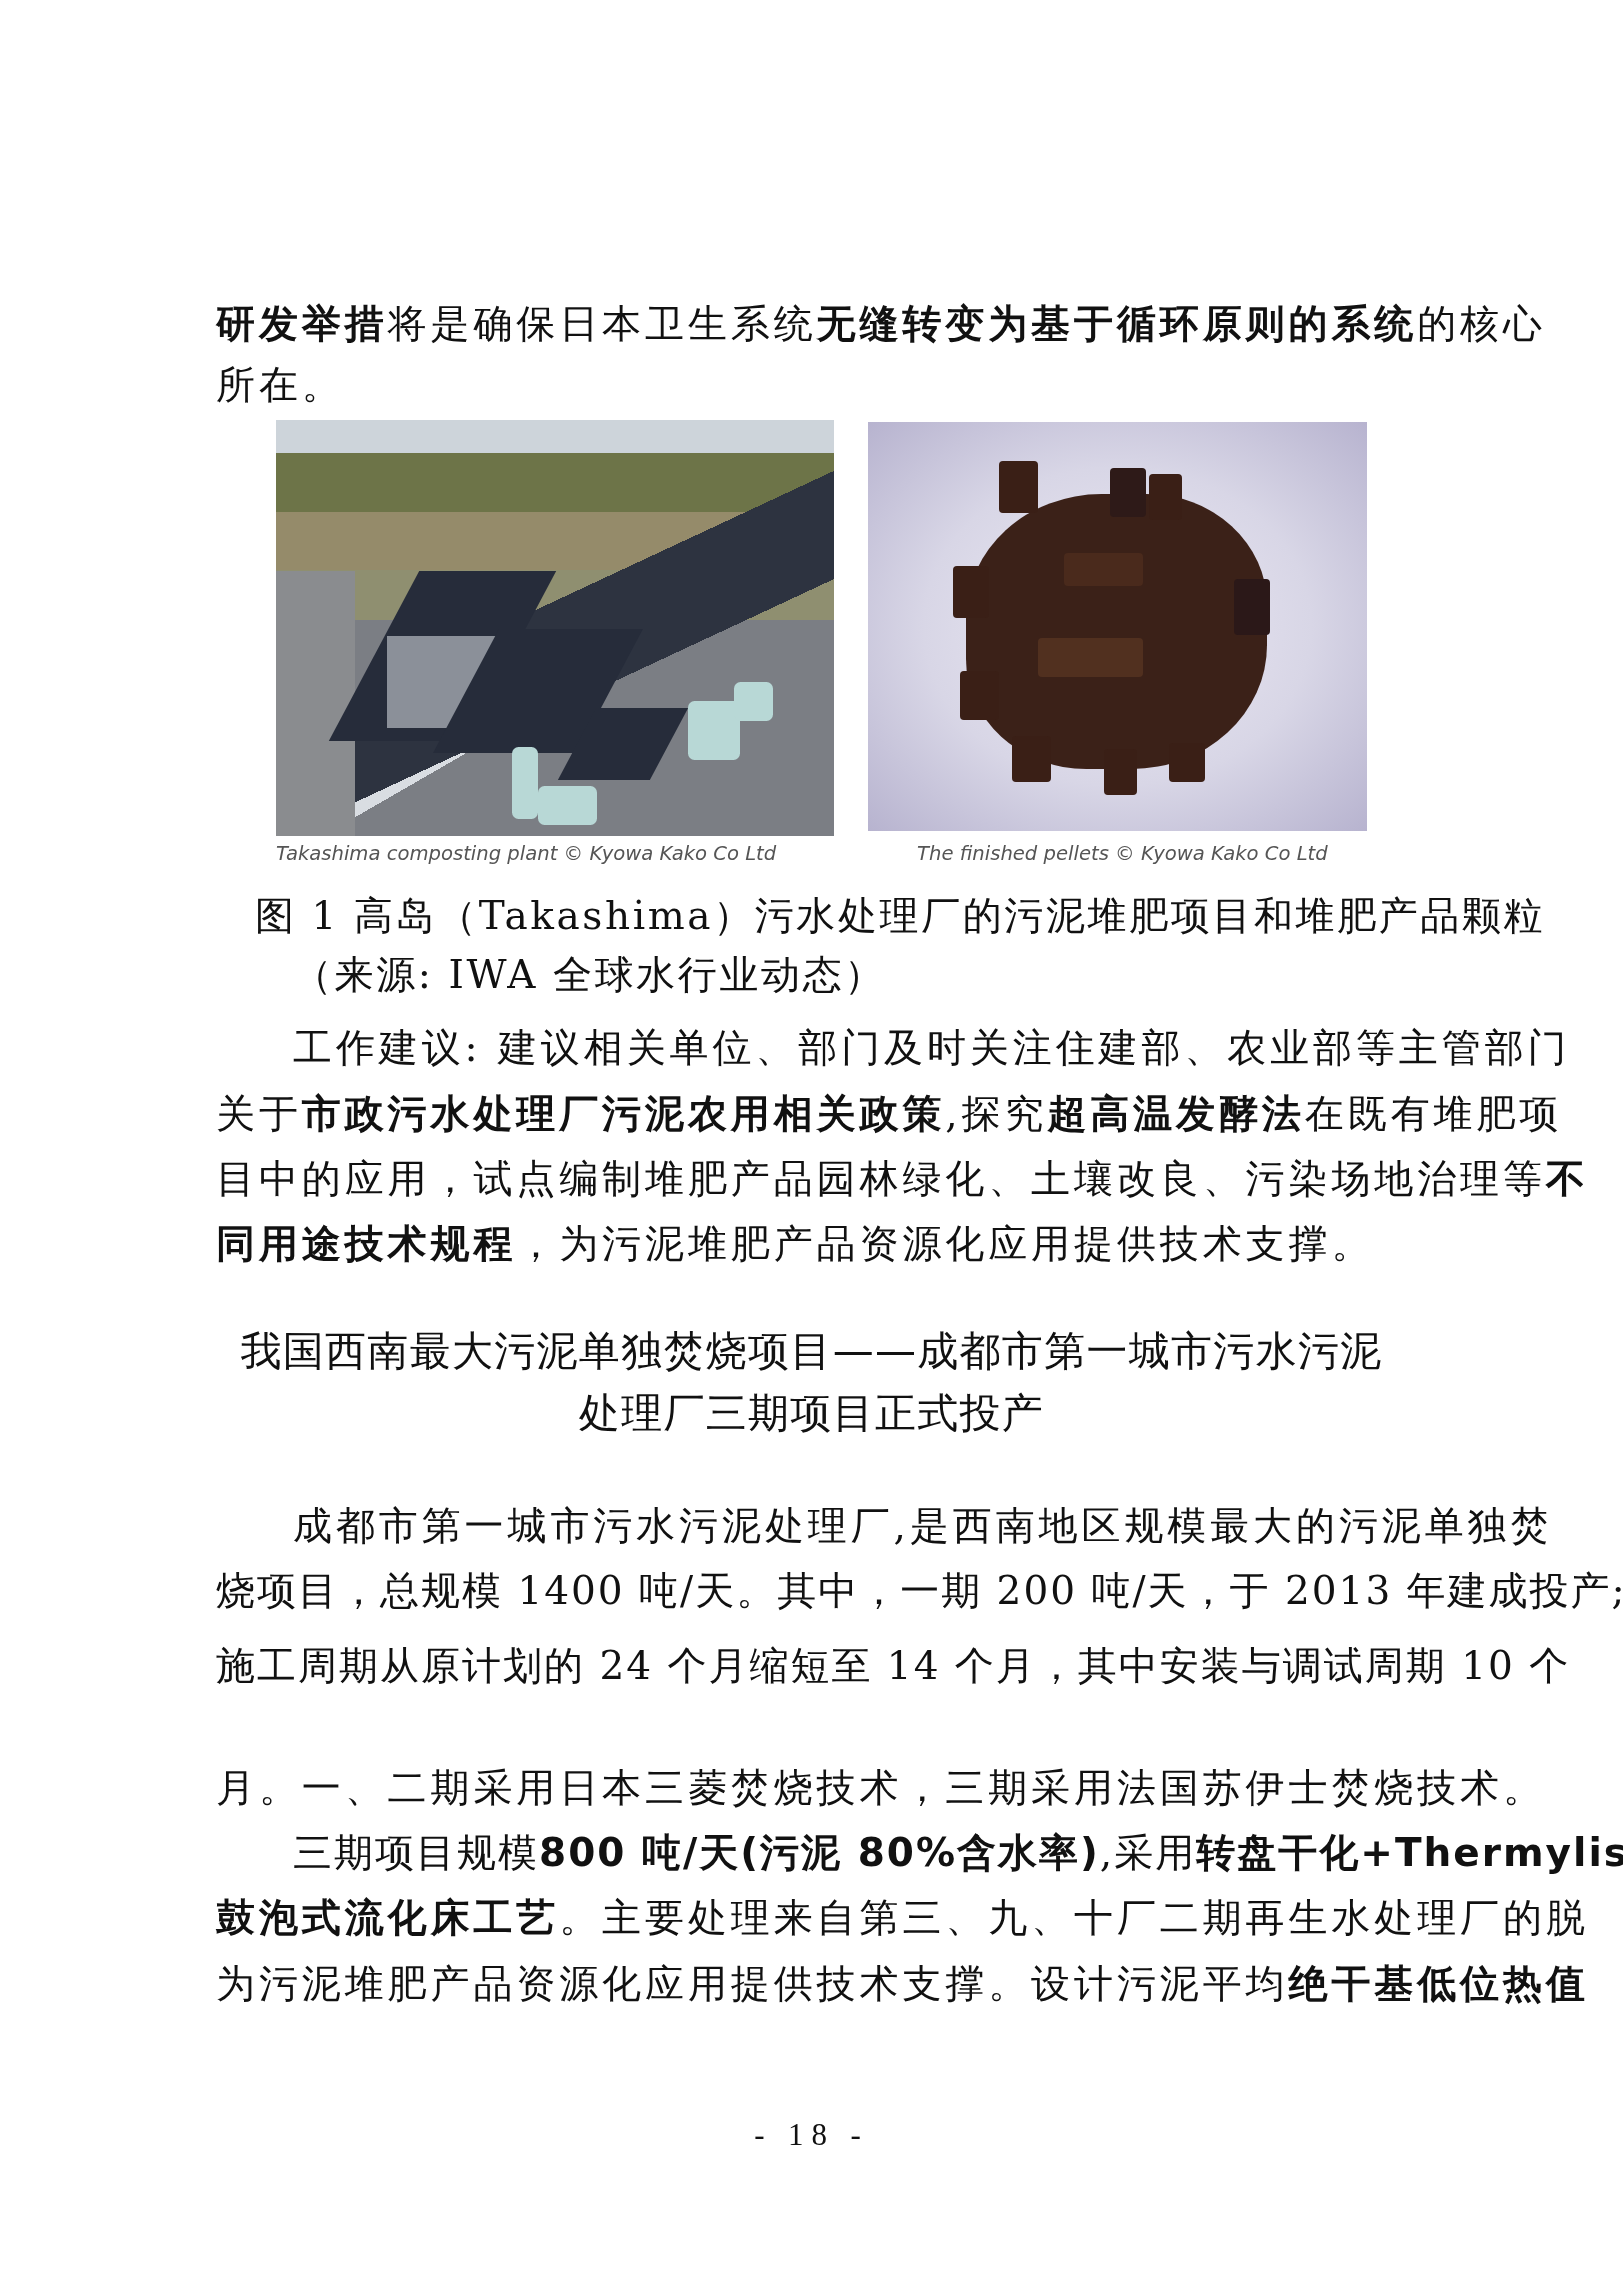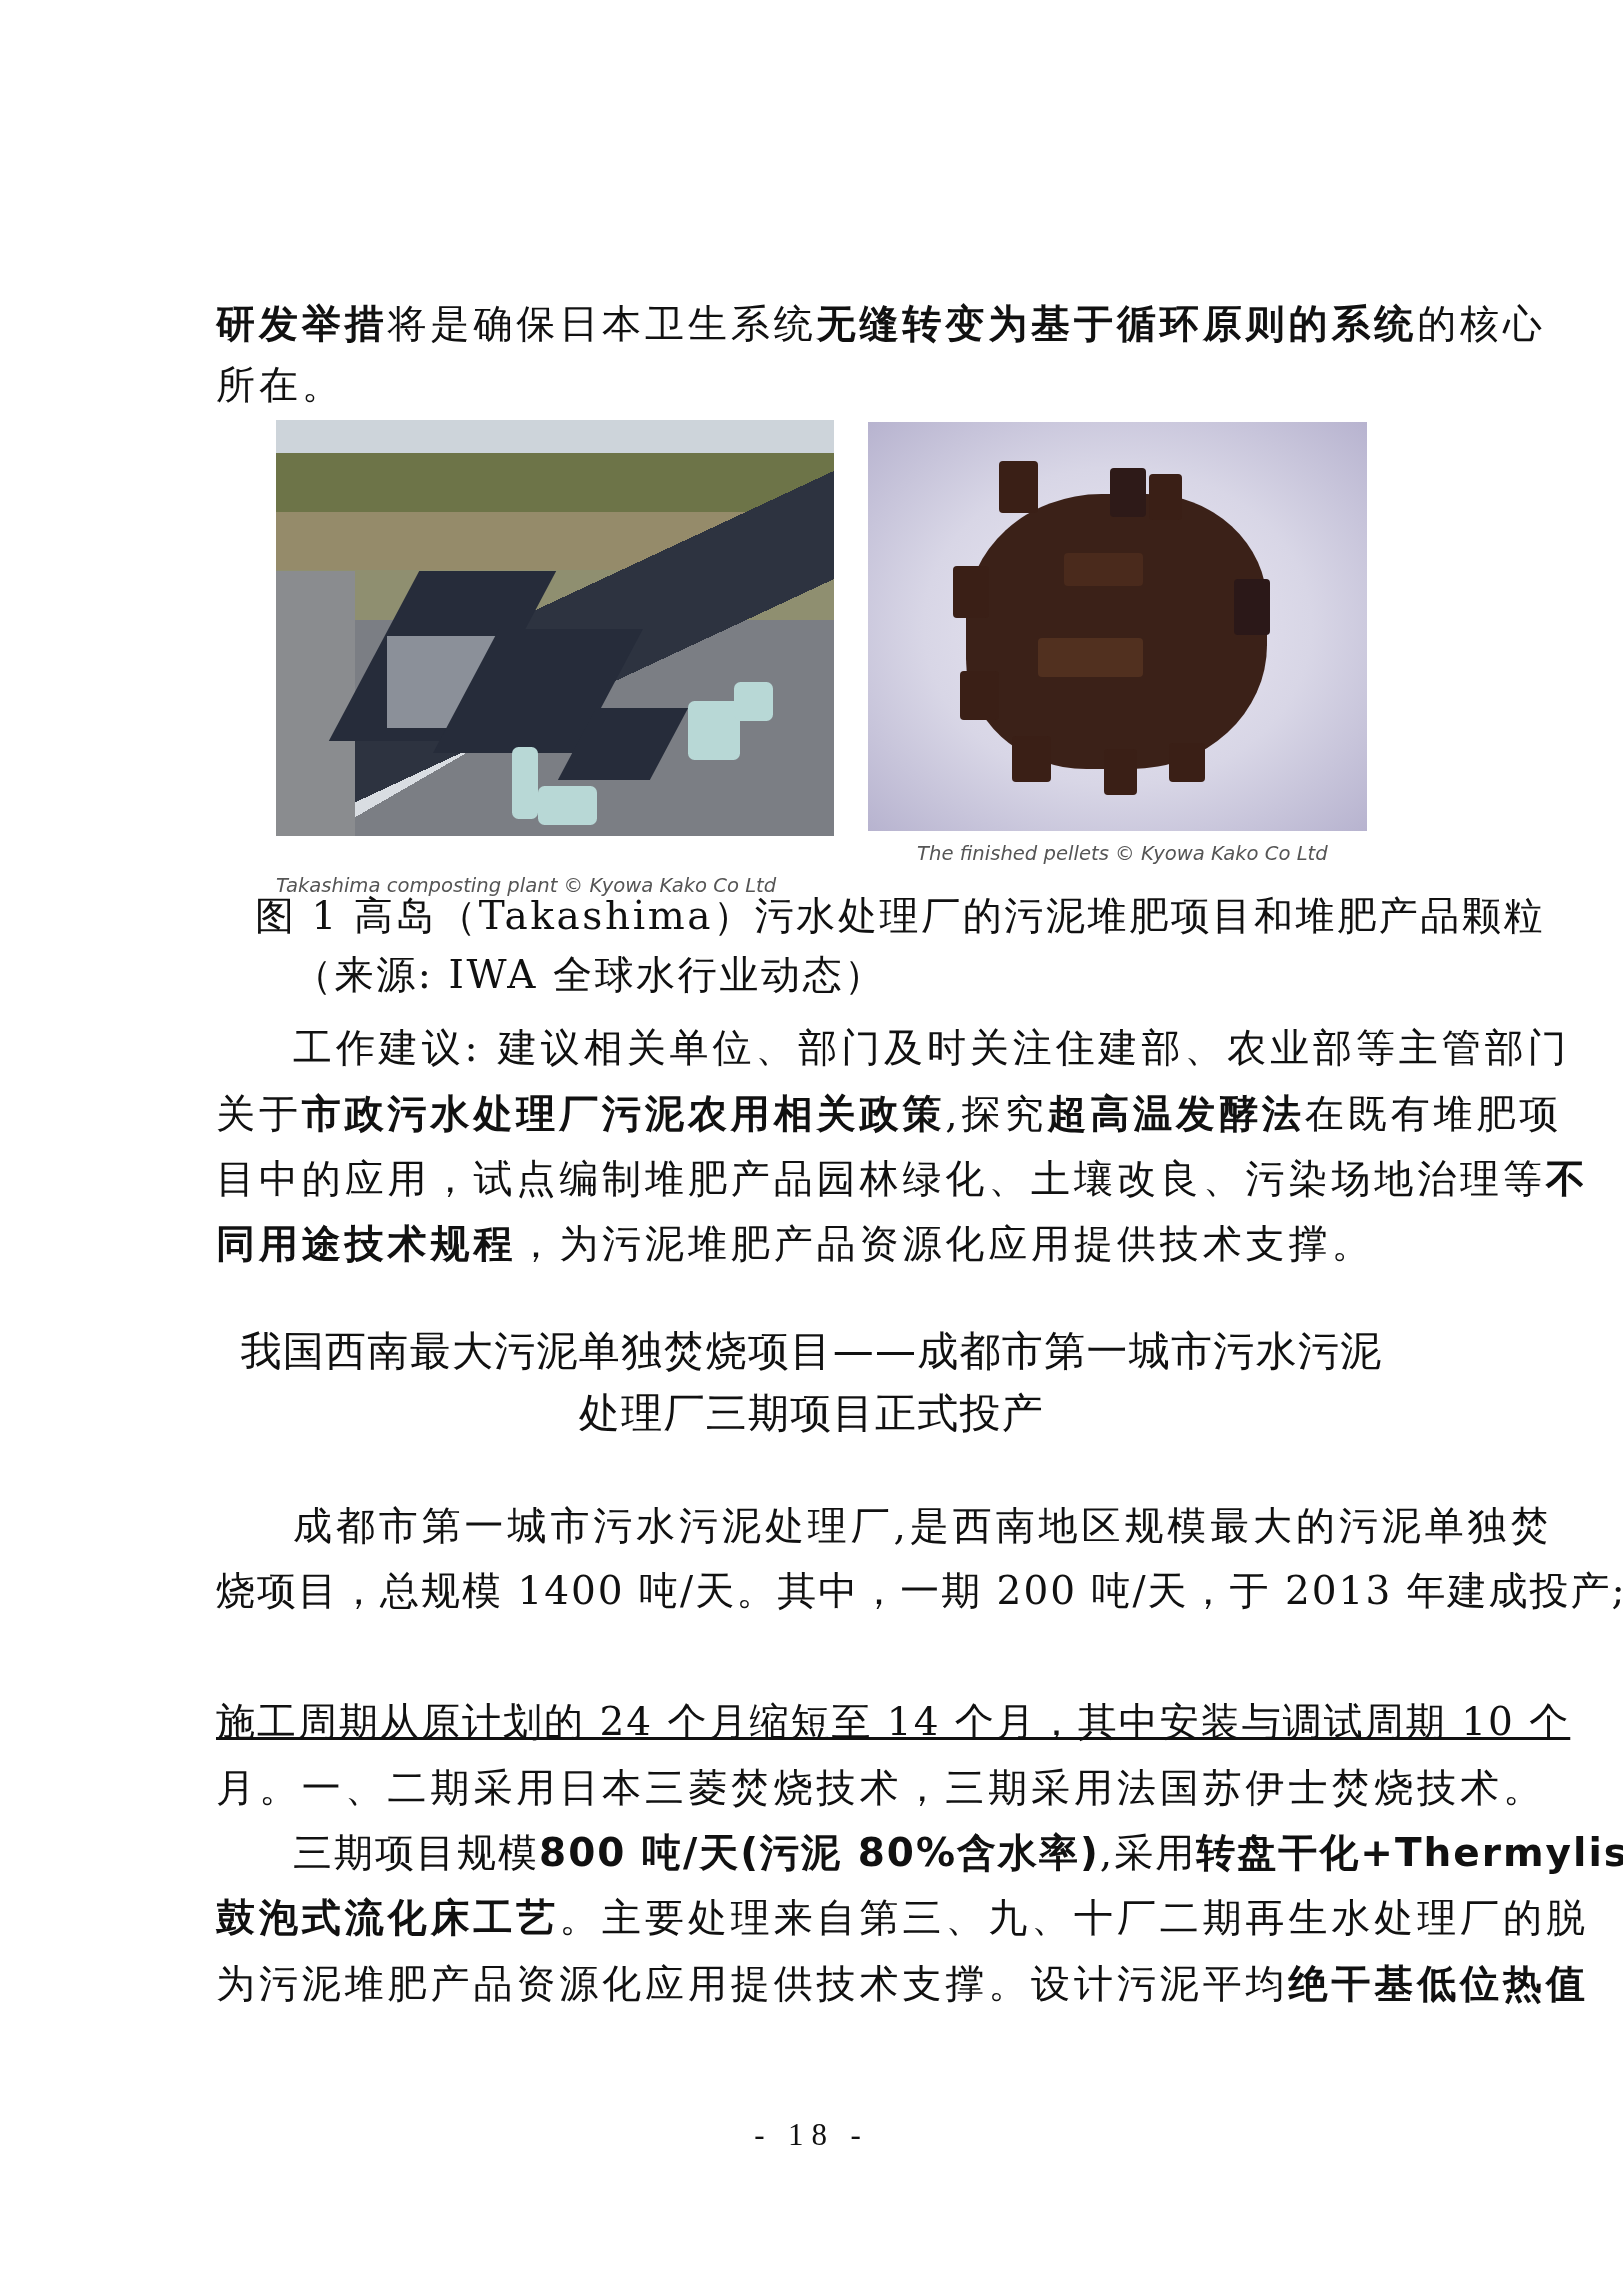--- a/index.html
+++ b/index.html
@@ -44,21 +44,21 @@
     <div class="road" style="left:0;top:151px;width:79px;height:265px;"></div>
     <div class="roof" style="left:98px;top:151px;width:137px;height:170px;"></div>
     <div class="wall" style="left:111px;top:216px;width:144px;height:92px;opacity:.55;"></div>
     <div class="roof" style="left:190px;top:209px;width:144px;height:124px;"></div>
     <div class="roof" style="left:301px;top:288px;width:92px;height:72px;"></div>
     <div class="pipe" style="left:236px;top:327px;width:26px;height:72px;"></div>
     <div class="pipe" style="left:262px;top:366px;width:59px;height:39px;"></div>
     <div class="pipe" style="left:412px;top:281px;width:52px;height:59px;"></div>
     <div class="pipe" style="left:458px;top:262px;width:39px;height:39px;"></div>
   </div>
-  <div class="fig-caption-en" style="left:276px;top:842px;margin-top:32px;">Takashima composting plant © Kyowa Kako Co Ltd</div>
+  <div class="fig-caption-en" style="left:276px;top:842px;">Takashima composting plant © Kyowa Kako Co Ltd</div>
 
   <div class="fig fig2" title="Finished compost pellets">
     <div class="pellet" style="left:98px;top:72px;width:301px;height:275px;border-radius:45% 40% 45% 40%;background:#3b2118;"></div>
     <div class="pellet" style="left:131px;top:39px;width:39px;height:52px;"></div>
     <div class="pellet" style="left:242px;top:46px;width:36px;height:49px;background:#2e1a18;"></div>
     <div class="pellet" style="left:281px;top:52px;width:33px;height:46px;"></div>
     <div class="pellet" style="left:85px;top:144px;width:36px;height:52px;"></div>
     <div class="pellet" style="left:366px;top:157px;width:36px;height:56px;background:#2b1818;"></div>
     <div class="pellet" style="left:92px;top:249px;width:39px;height:49px;"></div>
     <div class="pellet" style="left:144px;top:314px;width:39px;height:46px;"></div>
@@ -81,21 +81,21 @@
   </div>
   <div class="line" style="top:1218px;">
     <span class="b">同用途技术规程</span><span>，为污泥堆肥产品资源化应用提供技术支撑。</span>
   </div>
 
   <div class="heading" style="top:1325px;">我国西南最大污泥单独焚烧项目——成都市第一城市污水污泥</div>
   <div class="heading" style="top:1387px;">处理厂三期项目正式投产</div>
 
   <div class="line" style="top:1500px;left:293px;width:1114px;">成都市第一城市污水污泥处理厂,是西南地区规模最大的污泥单独焚</div>
   <div class="line" style="top:1565px;letter-spacing:2px;">烧项目，总规模 1400 吨/天。其中，一期 200 吨/天，于 2013 年建成投产;</div>
-  <div class="line" style="top:1696px;letter-spacing:2px;text-decoration:underline;">施工周期从原计划的 24 个月缩短至 14 个月，其中安装与调试周期 10 个</div>
+  <div class="line" style="top:1640px;letter-spacing:2px;">施工周期从原计划的 24 个月缩短至 14 个月，其中安装与调试周期 10 个</div>
   <div class="line" style="top:1762px;">月。一、二期采用日本三菱焚烧技术，三期采用法国苏伊士焚烧技术。</div>
 
   <div class="line" style="top:1827px;left:293px;width:1114px;letter-spacing:2px;">
     <span>三期项目规模</span><span class="b">800 吨/天(污泥 80%含水率)</span><span>,采用</span><span class="b">转盘干化+Thermylis</span>
   </div>
   <div class="line" style="top:1892px;">
     <span class="b">鼓泡式流化床工艺</span><span>。主要处理来自第三、九、十厂二期再生水处理厂的脱</span>
   </div>
   <div class="line" style="top:1958px;">
     <span>为污泥堆肥产品资源化应用提供技术支撑。设计污泥平均</span><span class="b">绝干基低位热值</span>

